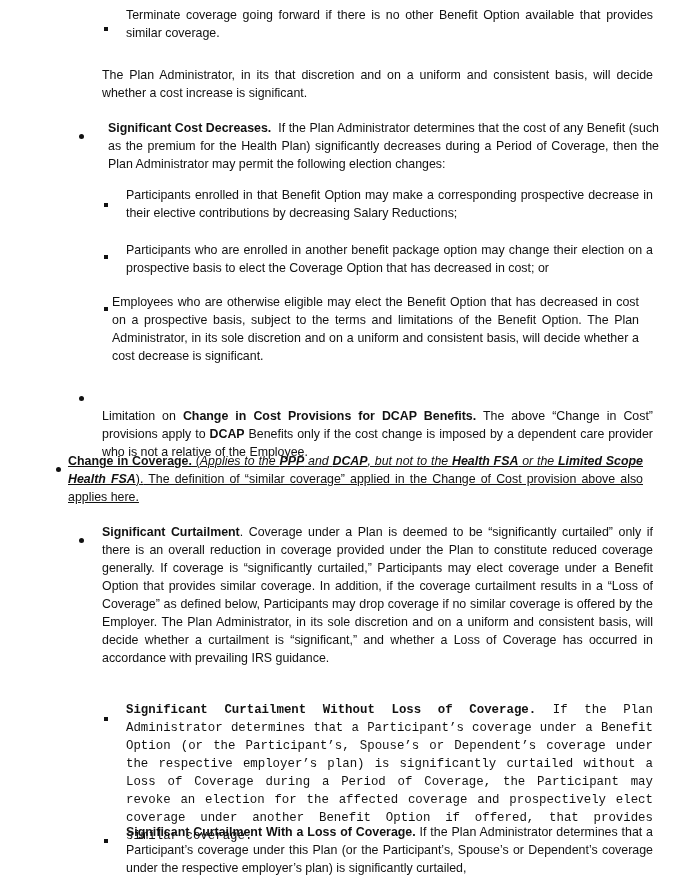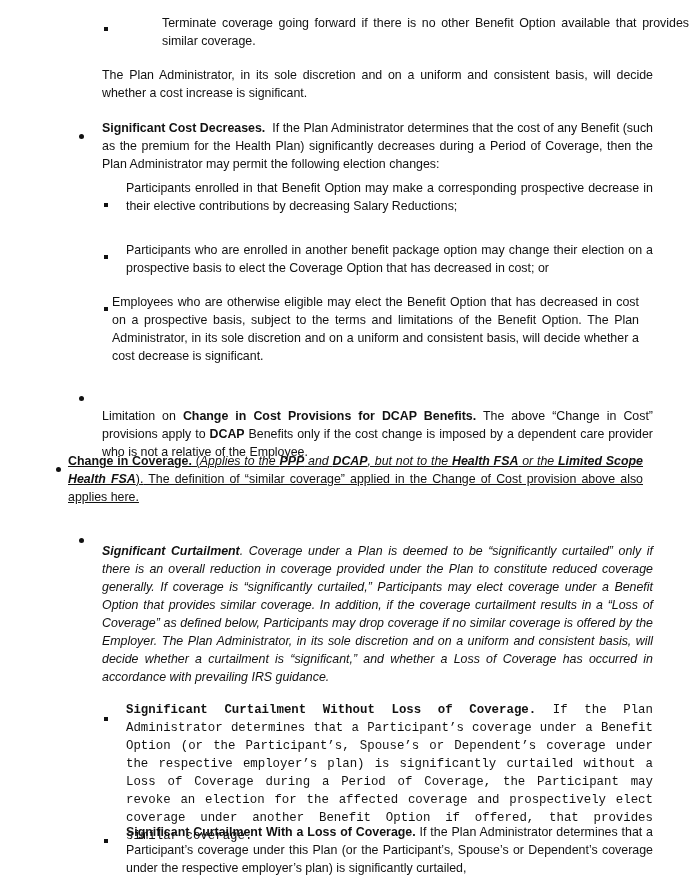--- a/index.html
+++ b/index.html
@@ -16,35 +16,35 @@
   .dot { display: inline-block; width: 5px; height: 5px; border-radius: 50%; background: #111; }
   b { font-weight: bold; }
   i { font-style: italic; }
 </style>
 </head>
 <body>
 
 <div class="page">
 
   <span class="bul" style="left:104px; top:18px;"><span class="sq"></span></span>
-  <div class="blk" style="left:126px; top:14px; width:527px;margin-left:36px;">
+  <div class="blk" style="left:126px; top:6px; width:527px;">
     <p>Terminate coverage going forward if there is no other Benefit Option available that provides similar coverage.</p>
   </div>
 
   <div class="blk" style="left:102px; top:66px; width:551px;">
-    <p>The Plan Administrator, in its sole discretion and on a uniform and consistent basis, will decide whether a cost increase is significant.</p>
+    <p>The Plan Administrator, in its that discretion and on a uniform and consistent basis, will decide whether a cost increase is significant.</p>
   </div>
 
   <span class="bul" style="left:79px; top:126px;"><span class="dot"></span></span>
-  <div class="blk" style="left:102px; top:119px; width:551px;">
+  <div class="blk" style="left:108px; top:119px; width:551px;">
     <p><b>Significant Cost Decreases.</b>&nbsp; <span>If the Plan Administrator determines that the cost of any Benefit (such as the premium for the Health Plan) significantly decreases during a Period of Coverage, then the Plan Administrator may permit the following election changes:</span></p>
   </div>
 
   <span class="bul" style="left:104px; top:194px;"><span class="sq"></span></span>
-  <div class="blk" style="left:126px; top:179px; width:527px;">
+  <div class="blk" style="left:126px; top:186px; width:527px;">
     <p>Participants enrolled in that Benefit Option may make a corresponding prospective decrease in their elective contributions by decreasing Salary Reductions;</p>
   </div>
 
   <span class="bul" style="left:104px; top:246px;"><span class="sq"></span></span>
   <div class="blk" style="left:126px; top:241px; width:527px;">
     <p>Participants who are enrolled in another benefit package option may change their election on a prospective basis to elect the Coverage Option that has decreased in cost; or</p>
   </div>
 
   <span class="bul" style="left:104px; top:298px;"><span class="sq"></span></span>
   <div class="blk" style="left:112px; top:293px; width:527px;">
@@ -55,21 +55,21 @@
   <div class="blk" style="left:102px; top:399px; width:551px;margin-top:8px;">
     <p><span>Limitation on </span><b>Change in Cost Provisions for DCAP Benefits.</b> <span>The above “Change in Cost” provisions apply to </span><b>DCAP</b><span> Benefits only if the cost change is imposed by a dependent care provider who is not a relative of the Employee.</span></p>
   </div>
 
   <span class="bul" style="left:56px; top:459px;"><span class="dot"></span></span>
   <div class="blk" style="left:68px; top:452px; width:575px;text-decoration:underline;">
     <p><b>Change in Coverage.</b><span> (</span><i><span>Applies to the </span><b>PPP</b><span> and </span><b>DCAP</b><span>, but not to the </span><b>Health FSA</b><span> or the </span><b>Limited Scope Health FSA</b></i><span>).</span><span>  The definition of “similar coverage” applied in the Change of Cost provision above also applies here.</span></p>
   </div>
 
   <span class="bul" style="left:79px; top:530px;"><span class="dot"></span></span>
-  <div class="blk" style="left:102px; top:542px; width:551px;font-style:italic;">
+  <div class="blk" style="left:102px; top:523px; width:551px;">
     <p><b>Significant Curtailment</b><span>.  Coverage under a Plan is deemed to be “significantly curtailed” only if there is an overall reduction in coverage provided under the Plan to constitute reduced coverage generally.  If coverage is “significantly curtailed,” Participants may elect coverage under a Benefit Option that provides similar coverage.  In addition, if the coverage curtailment results in a “Loss of Coverage” as defined below, Participants may drop coverage if no similar coverage is offered by the Employer.  The Plan Administrator, in its sole discretion and on a uniform and consistent basis, will decide whether a curtailment is “significant,” and whether a Loss of Coverage has occurred in accordance with prevailing IRS guidance.</span></p>
   </div>
 
   <span class="bul" style="left:104px; top:708px;"><span class="sq"></span></span>
   <div class="blk" style="left:126px; top:701px; width:527px;font-family:Liberation Mono, monospace;">
     <p><b>Significant Curtailment Without Loss of Coverage.</b><span>  If the Plan Administrator determines that a Participant’s coverage under a Benefit Option (or the Participant’s, Spouse’s or Dependent’s coverage under the respective employer’s plan) is significantly curtailed without a Loss of Coverage during a Period of Coverage, the Participant may revoke an election for the affected coverage and prospectively elect coverage under another Benefit Option if offered, that provides similar coverage.</span></p>
   </div>
 
   <span class="bul" style="left:104px; top:830px;"><span class="sq"></span></span>
   <div class="blk" style="left:126px; top:823px; width:527px;">

